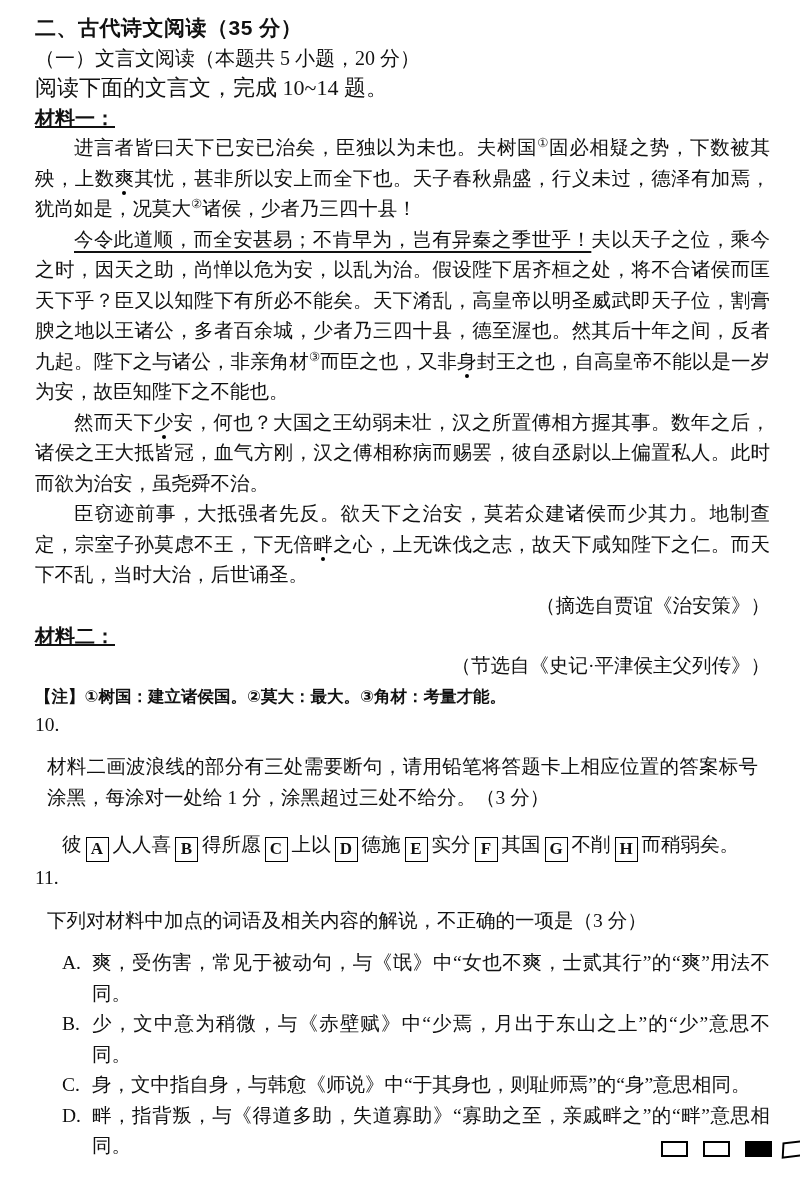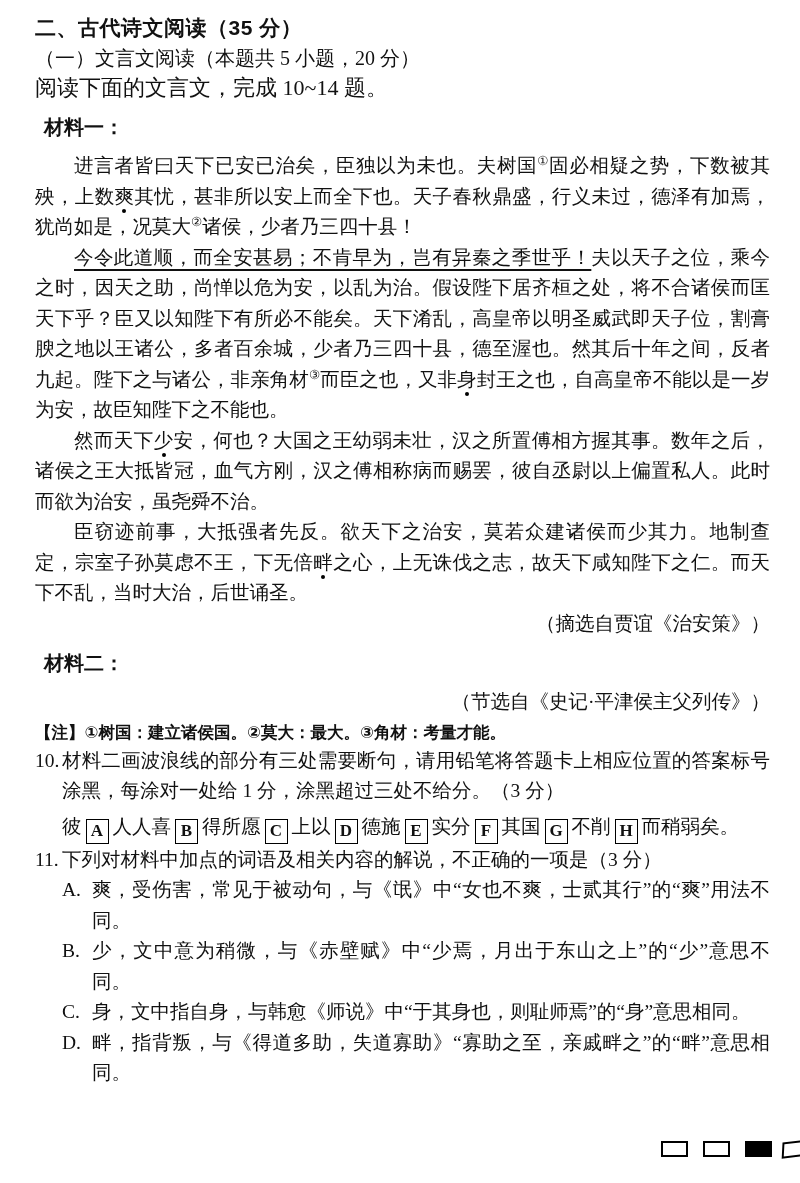--- a/index.html
+++ b/index.html
@@ -8,34 +8,35 @@
     padding:12px 30px 0 35px;background:#fff;color:#111;overflow:hidden;
     font-family:"Liberation Serif","DejaVu Serif",serif;
   }
   .h-section{
     margin:0;font-size:21px;line-height:31px;font-weight:700;
     font-family:"Liberation Sans","DejaVu Sans",sans-serif;letter-spacing:.5px;
   }
   .h-sub{margin:0;font-size:20px;line-height:30px;font-weight:400;}
   .instruction{margin:0;font-size:22px;line-height:30px;}
   .mat-label{
-    margin:9px;font-size:20px;line-height:30px;font-weight:700;
+    margin:0;font-size:20px;line-height:30px;font-weight:700;
     font-family:"Liberation Sans","DejaVu Sans",sans-serif;
+    text-decoration:underline;
   }
   .body-para{
     margin:0;font-size:19.5px;line-height:30.5px;text-align:justify;
     text-justify:inter-ideograph;text-indent:2em;
   }
   .attribution{margin:0;font-size:19.5px;line-height:30.5px;text-align:right;}
   .note{margin:0;font-size:16.5px;line-height:28px;font-weight:700;
     font-family:"Liberation Sans","DejaVu Sans",sans-serif;}
   .question{margin:0;}
-  .q-row{display:flex;}
+  .q-row{display:flex;flex-direction:column;}
   .q-num{flex:none;width:27px;font-size:19.5px;line-height:30.5px;}
-  .q-stem{flex:1;margin:0;font-size:19.5px;line-height:30.5px;text-align:justify;text-justify:inter-ideograph;}
+  .q-stem{flex:1;margin:12px;font-size:19.5px;line-height:30.5px;text-align:justify;text-justify:inter-ideograph;}
   .seg-line{margin:1px 0 0 0;padding-left:27px;font-size:19.5px;line-height:37px;}
   .opt{display:flex;padding-left:27px;}
   .opt-label{flex:none;width:30px;font-size:19.5px;line-height:30.5px;}
   .opt-text{flex:1;font-size:19.5px;line-height:30.5px;text-align:justify;text-justify:inter-ideograph;}
   
   .seg-u{text-decoration:underline;text-underline-offset:5px;text-decoration-thickness:1.5px;}
   .seg-w{text-decoration-line:underline;text-decoration-style:wavy;text-underline-offset:4px;text-decoration-thickness:1px;}
   .seg-d{position:relative;}
   .seg-d::after{
     content:"";position:absolute;left:50%;bottom:-6px;transform:translateX(-50%);

